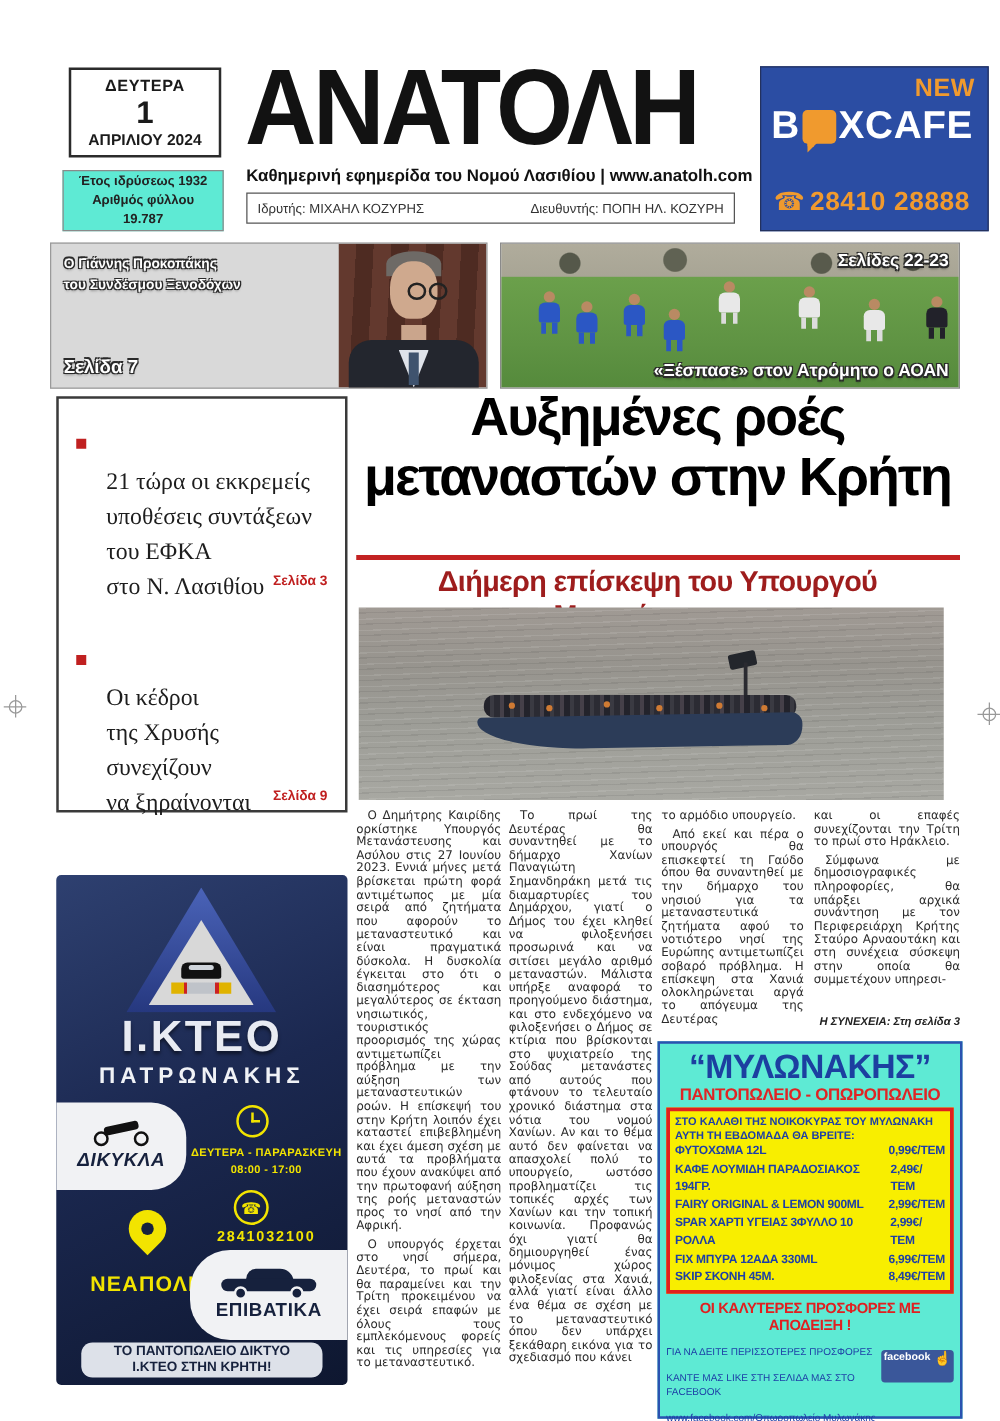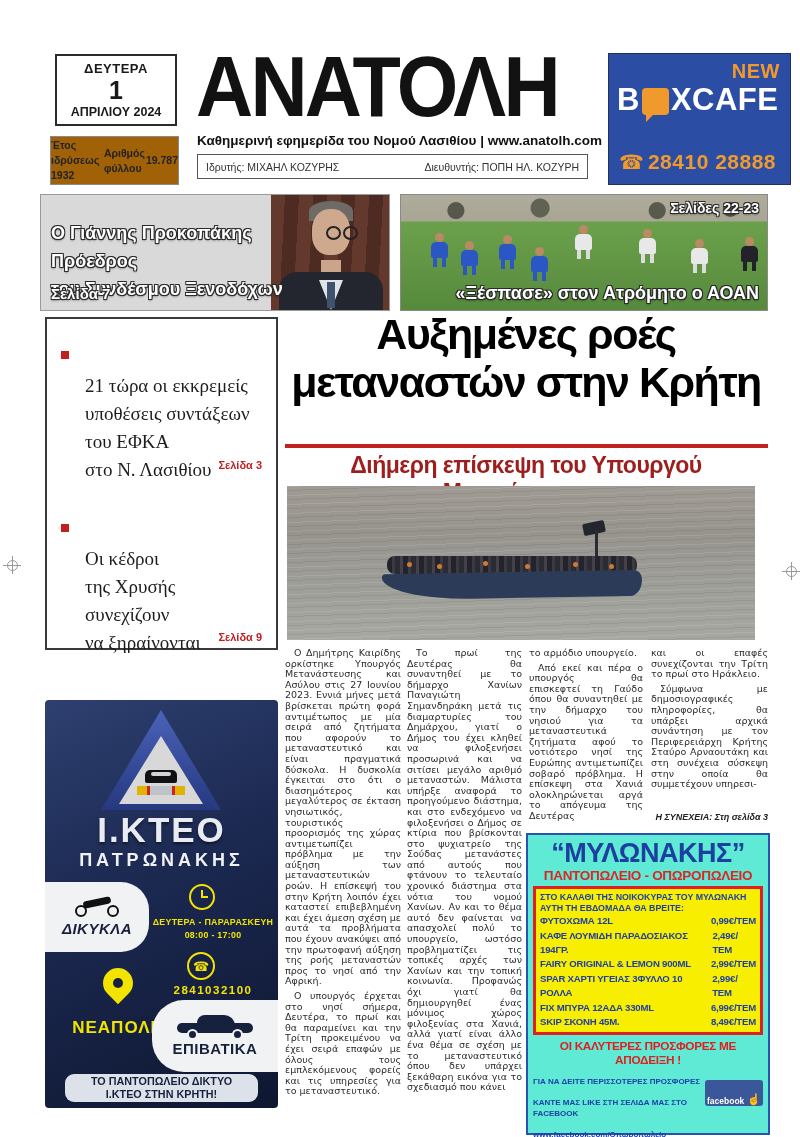--- a/index.html
+++ b/index.html
@@ -8,22 +8,22 @@
     font-family:"Liberation Sans",sans-serif;color:#1a1a1a;overflow:hidden;
   }
   .abs{position:absolute;}
 
   
   .date-box{left:55px;top:54px;width:118px;height:68px;border:2px solid #2b2b2b;
     display:flex;flex-direction:column;justify-content:center;align-items:center;gap:2px;}
   .date-box .day{font-size:13px;font-weight:bold;letter-spacing:.5px;}
   .date-box .num{font-size:25px;font-weight:bold;line-height:1;}
   .date-box .my{font-size:12.5px;font-weight:bold;}
-  .issue-box{left:50px;top:136px;width:127px;height:47px;background:#a16207;border:1px solid #8a8a8a;
-    display:flex;flex-direction:row;justify-content:center;align-items:center;}
+  .issue-box{left:50px;top:136px;width:127px;height:47px;background:#5eead4;border:1px solid #8a8a8a;
+    display:flex;flex-direction:column;justify-content:center;align-items:center;}
   .issue-box div{font-size:10.5px;font-weight:bold;line-height:1.42;color:#222;}
   .masthead{left:196px;top:42px;width:400px;height:88px;display:flex;align-items:center;}
   .masthead span{font-size:86px;font-weight:900;letter-spacing:-3px;transform:scaleX(.92);transform-origin:left center;color:#121212;}
   .tagline{left:197px;top:133px;width:396px;font-size:13.5px;font-weight:bold;color:#111;white-space:nowrap;}
   .founder-bar{left:197px;top:154px;width:391px;height:25px;border:1px solid #555;
     display:flex;justify-content:space-between;align-items:center;padding:0 8px;box-sizing:border-box;}
   .founder-bar div{font-size:10.5px;color:#333;}
 
   
   .boxcafe{left:608px;top:53px;width:183px;height:132px;background:#2b4da3;border:1px solid #23315e;box-sizing:border-box;}
@@ -32,21 +32,21 @@
   .box-o{display:inline-block;width:27px;height:27px;background:#f09a2e;border-radius:4px;margin:0 2px;position:relative;top:1px;}
   .box-o::after{content:"";position:absolute;left:4px;bottom:-7px;border:5px solid transparent;border-top-color:#f09a2e;border-left-color:#f09a2e;}
   .boxcafe .phone-row{position:absolute;left:10px;bottom:10px;display:flex;align-items:center;gap:4px;}
   .boxcafe .phone-ico{color:#f09a2e;font-size:20px;}
   .boxcafe .phone-num{color:#f09a2e;font-weight:900;font-size:21px;letter-spacing:.5px;}
 
   
   .outline-text{color:#fff;font-weight:bold;
     text-shadow:-1px -1px 0 #2a2a2a,1px -1px 0 #2a2a2a,-1px 1px 0 #2a2a2a,1px 1px 0 #2a2a2a,0 2px 2px rgba(0,0,0,.35);}
   .feat-left{left:40px;top:194px;width:350px;height:117px;background:#d9d9d9;border:1px solid #9a9a9a;box-sizing:border-box;overflow:hidden;}
-  .feat-left .txt{position:absolute;left:10px;top:25px;font-size:18px;line-height:1.55;}
+  .feat-left .txt{position:absolute;left:10px;top:8px;font-size:11px;line-height:1.55;}
   .feat-left .pref{position:absolute;left:10px;bottom:8px;font-size:15px;}
   .portrait{position:absolute;right:0;top:0;width:118px;height:100%;
     background:repeating-linear-gradient(93deg,#63392e 0 14px,#4e2b22 14px 28px);}
   .portrait .suit{position:absolute;left:8px;bottom:-4px;width:104px;height:42px;background:#23262e;border-radius:18px 18px 0 0;}
   .portrait .shirt{position:absolute;left:48px;bottom:0;width:24px;height:30px;background:#dfe3ea;clip-path:polygon(0 0,100% 0,50% 100%);}
   .portrait .tie{position:absolute;left:56px;bottom:2px;width:8px;height:26px;background:#3f536e;}
   .portrait .neck{position:absolute;left:50px;bottom:38px;width:20px;height:12px;background:#caa58c;}
   .portrait .face{position:absolute;left:41px;top:14px;width:38px;height:46px;background:#cfa98e;border-radius:45% 45% 42% 42%;}
   .portrait .hair{position:absolute;left:38px;top:6px;width:44px;height:20px;background:#6e6a66;border-radius:50% 50% 0 0;}
   .portrait .glasses{position:absolute;left:44px;top:31px;width:32px;height:10px;
@@ -58,21 +58,21 @@
     background:radial-gradient(circle at 15% 60%,#55584a 8px,transparent 9px),radial-gradient(circle at 38% 50%,#606253 9px,transparent 10px),radial-gradient(circle at 70% 60%,#585a4c 8px,transparent 9px),radial-gradient(circle at 90% 55%,#525446 7px,transparent 8px);}
   .player{position:absolute;width:22px;height:34px;}
   .player .head{position:absolute;left:6px;top:0;width:9px;height:9px;border-radius:50%;background:#b98a63;}
   .player .body{position:absolute;left:2px;top:9px;width:17px;height:16px;border-radius:5px 5px 2px 2px;}
   .player .legs{position:absolute;left:4px;top:25px;width:13px;height:9px;background:
     linear-gradient(90deg,currentColor 0 4px,transparent 4px 9px,currentColor 9px 13px);}
   .p-blue .body{background:#2b57c4;} .p-blue .legs{color:#2b57c4;}
   .p-white .body{background:#e8e8e8;} .p-white .legs{color:#dcdcdc;}
   .p-dark .body{background:#22222a;} .p-dark .legs{color:#22222a;}
   .feat-right .pages{position:absolute;right:8px;top:5px;font-size:14px;}
-  .feat-right .cap{position:absolute;right:8px;bottom:6px;font-size:18px;}
+  .feat-right .cap{position:absolute;right:8px;bottom:6px;font-size:14px;}
 
   
   .left-box{left:45px;top:317px;width:233px;height:333px;border:2px solid #3a3a3a;box-sizing:border-box;}
   .lb-item{position:absolute;left:16px;right:14px;font-family:"Liberation Serif",serif;
     font-size:19px;line-height:1.48;color:#1d1d1d;white-space:pre-line;}
   .lb-item .sq{position:absolute;left:-2px;top:7px;width:8px;height:8px;background:#c02020;}
   .lb-item .it-text{display:block;padding-left:22px;}
   .lb-pref{position:absolute;right:14px;font-size:11px;font-weight:bold;color:#c02020;}
 
   
@@ -106,23 +106,23 @@
 
   
   .myl{left:526px;top:833px;width:244px;height:302px;border:2px solid #2a52b0;background:#5eead4;box-sizing:border-box;padding:4px 5px;}
   .myl .title{text-align:center;color:#1c3fa0;font-weight:900;font-size:27px;letter-spacing:-.5px;line-height:1.05;}
   .myl .subtitle{text-align:center;color:#e02424;font-weight:900;font-size:13.5px;margin-top:1px;letter-spacing:-.3px;}
   .myl .panel{margin-top:3px;border:3px solid #e02020;background:#f8ee00;padding:3px 4px;}
   .myl .panel .bline{color:#1d3fa6;font-weight:900;font-size:8.8px;line-height:1.25;}
   .myl .prow{display:flex;justify-content:space-between;color:#1d3fa6;font-weight:900;font-size:9.6px;line-height:1.5;letter-spacing:-.2px;}
   .myl .offers{text-align:center;color:#e02020;font-weight:900;font-size:11.8px;margin-top:4px;letter-spacing:-.3px;}
   .myl .fb-block{position:relative;margin-top:2px;padding-right:62px;}
-  .myl .fb-block .fline{color:#1d3fa6;font-weight:700;font-size:8px;line-height:1.35;margin-top:10px;}
+  .myl .fb-block .fline{color:#1d3fa6;font-weight:400;font-size:8px;line-height:1.35;margin-top:10px;}
   .fb-badge{position:absolute;right:0;top:3px;width:58px;height:26px;background:#3a579a;border-radius:3px;
-    display:flex;align-items:flex-end;justify-content:center;gap:3px;color:#fff;font-size:8.5px;font-weight:bold;}
+    display:flex;align-items:flex-start;justify-content:center;gap:3px;color:#fff;font-size:8.5px;font-weight:bold;}
   .fb-badge .thumb{font-size:11px;}
   .myl .fresh{text-align:center;color:#1d3fa6;font-weight:bold;font-style:italic;font-size:14.5px;
     font-family:"DejaVu Serif",serif;margin-top:2px;letter-spacing:1px;}
 
   
   .kteo{left:45px;top:700px;width:233px;height:408px;border-radius:4px;overflow:hidden;
     background:linear-gradient(155deg,#2e4070 0%,#1b2850 45%,#0e1730 100%);}
   .tri{position:absolute;left:56px;top:10px;width:120px;height:100px;
     clip-path:polygon(50% 0,100% 100%,0 100%);background:linear-gradient(180deg,#4a63b8,#26387f);}
   .tri-in{position:absolute;left:74px;top:36px;width:84px;height:68px;
@@ -217,21 +217,20 @@
         <i></i>
         <i></i>
       </span>
     <span class="neck"></span>
       <span class="suit"></span>
       <span class="shirt"></span>
       <span class="tie"></span>
   </div>
   <div class="txt outline-text">
     <div>Ο Γιάννης Προκοπάκης</div>
-    <div>Πρόεδρος</div>
     <div>του Συνδέσμου Ξενοδόχων</div>
   </div>
   <div class="pref outline-text">Σελίδα 7</div>
 </div>
 
 <div class="abs feat-right">
   <div class="player p-blue" style="left:28px;top:38px;">
       <span class="head"></span>
       <span class="body"></span>
       <span class="legs"></span>

